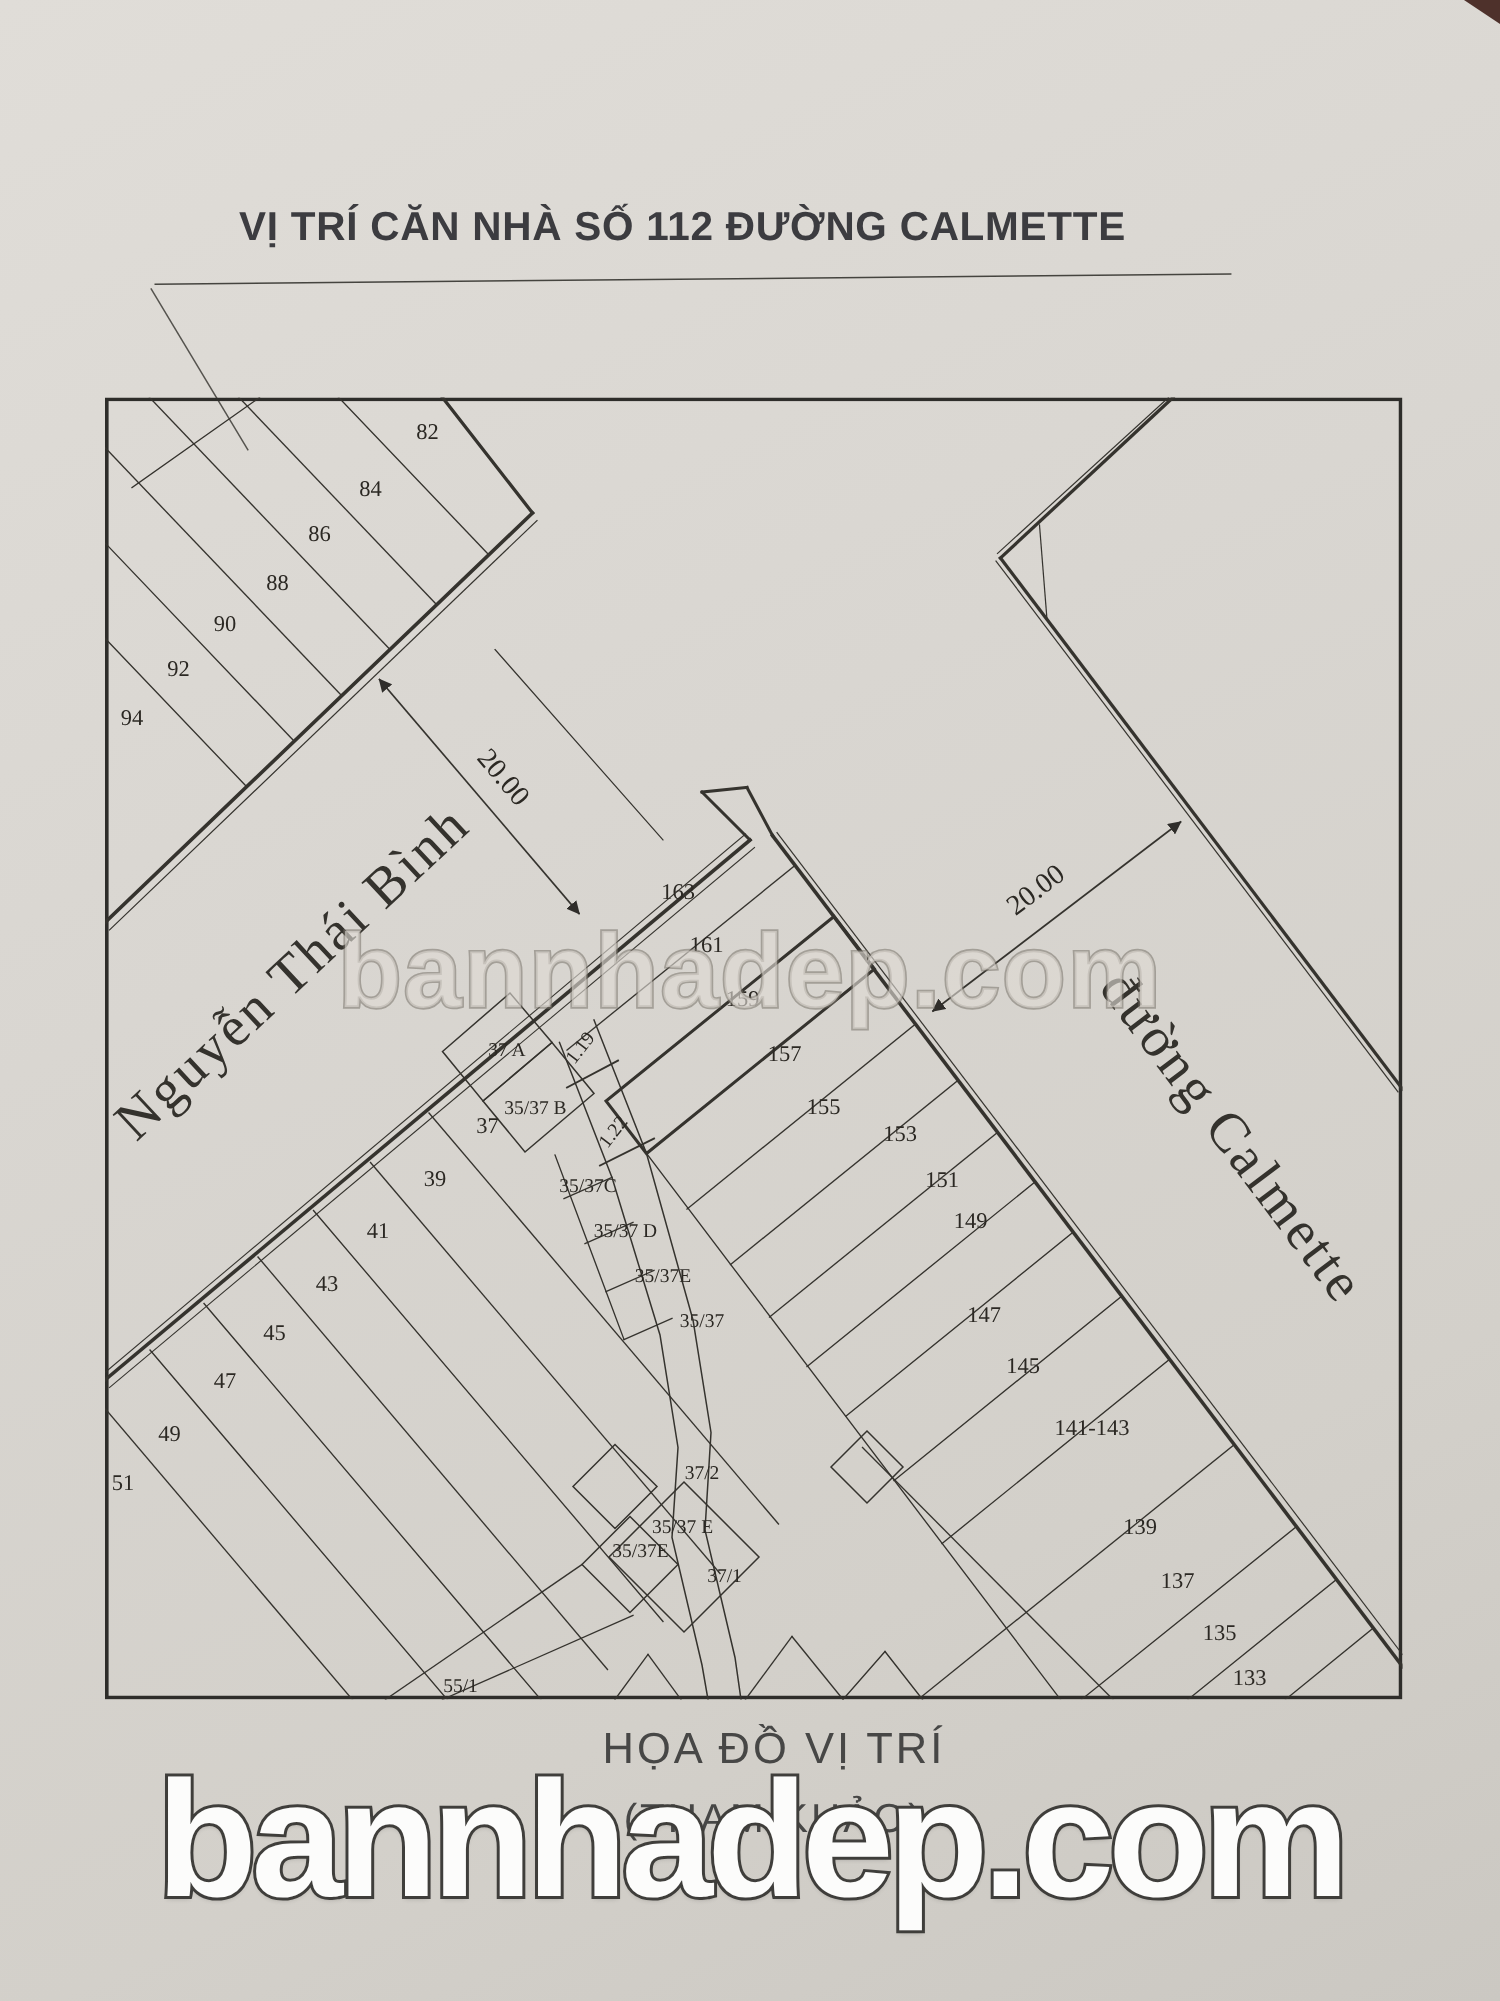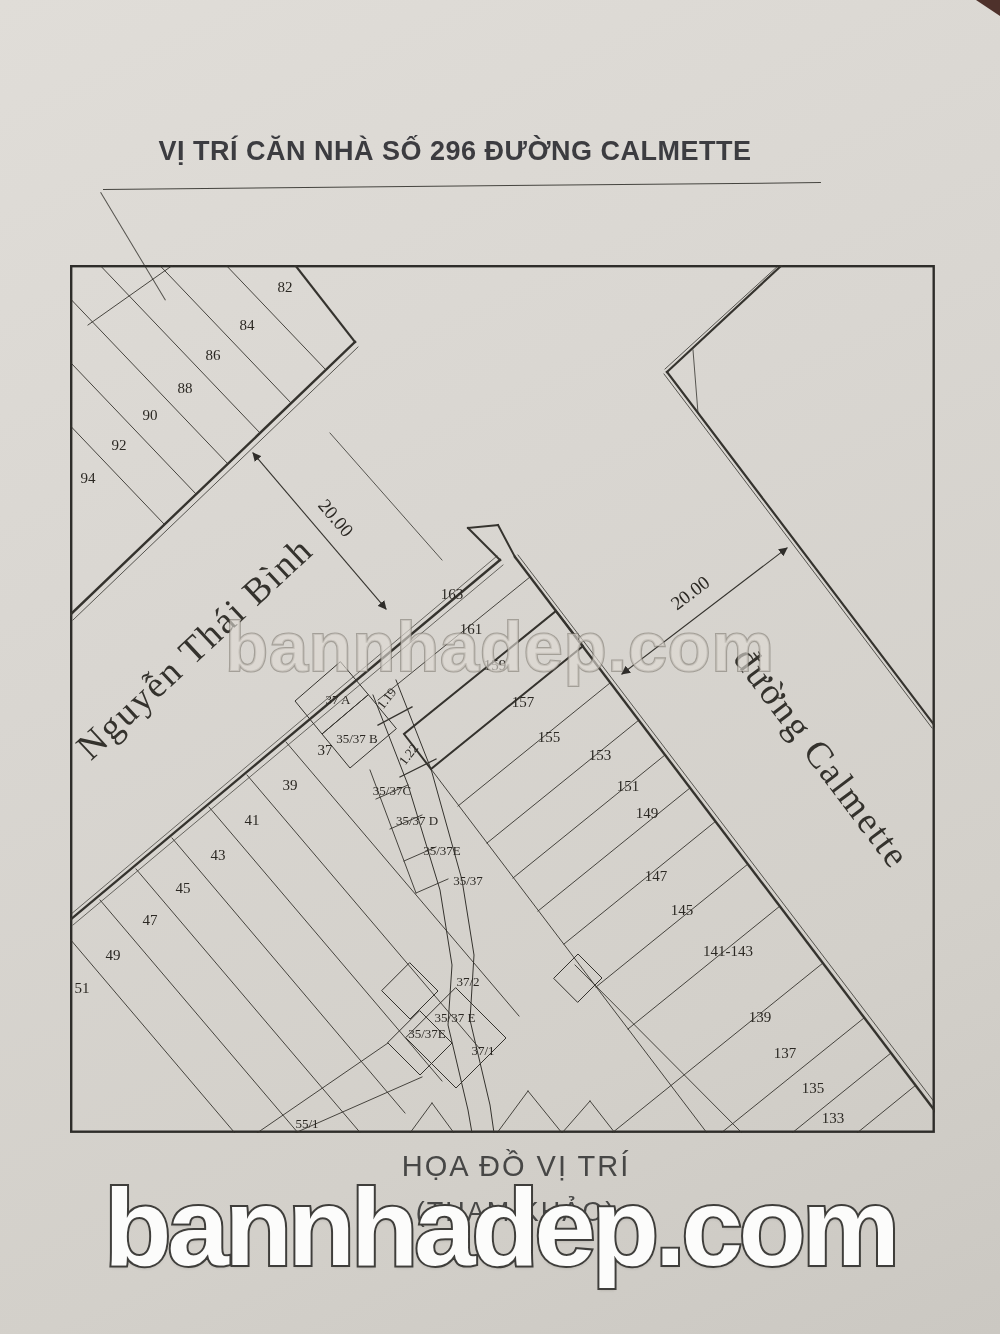--- a/index.html
+++ b/index.html
@@ -59,21 +59,21 @@
   #caption-line2{margin-top:14px;font-size:27px;}
 </style>
 </head>
 <body>
 
 <div id="page">
 
   <div id="corner-artifact"></div>
 
   <div id="title-block">
-    <div id="title-line1">VỊ TRÍ CĂN NHÀ SỐ 296 ĐƯỜNG CALMETTE</div>
+    <div id="title-line1">VỊ TRÍ CĂN NHÀ SỐ 112 ĐƯỜNG CALMETTE</div>
   </div>
   <div id="title-underline"></div>
   <div id="corner-slash"></div>
 
   <svg id="map-svg" width="865" height="868" viewBox="0 0 865 868">
     <defs>
       <pattern id="hatch" width="8" height="8" patternUnits="userSpaceOnUse" patternTransform="rotate(-45)">
         <line x1="0" y1="0" x2="0" y2="8" stroke="#47443e" stroke-width="1.1"></line>
       </pattern>
       <marker id="arr" viewBox="0 0 10 10" refX="9" refY="5" markerWidth="8" markerHeight="8" orient="auto-start-reverse">

